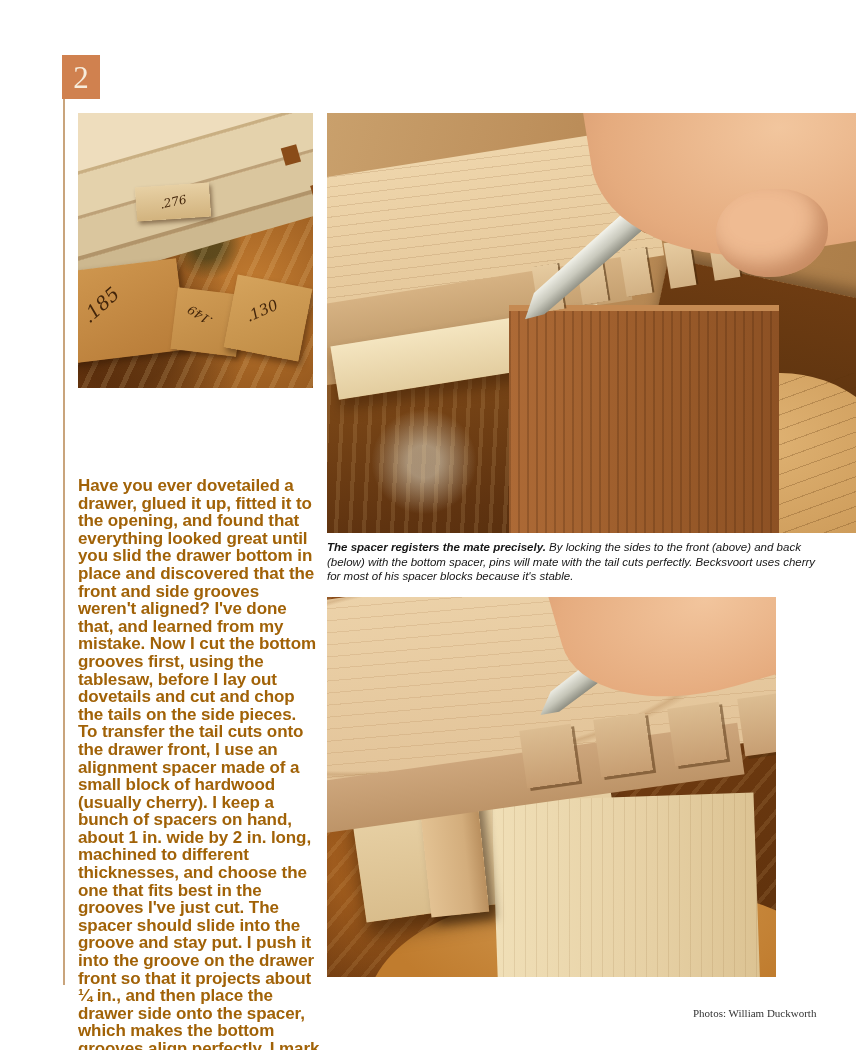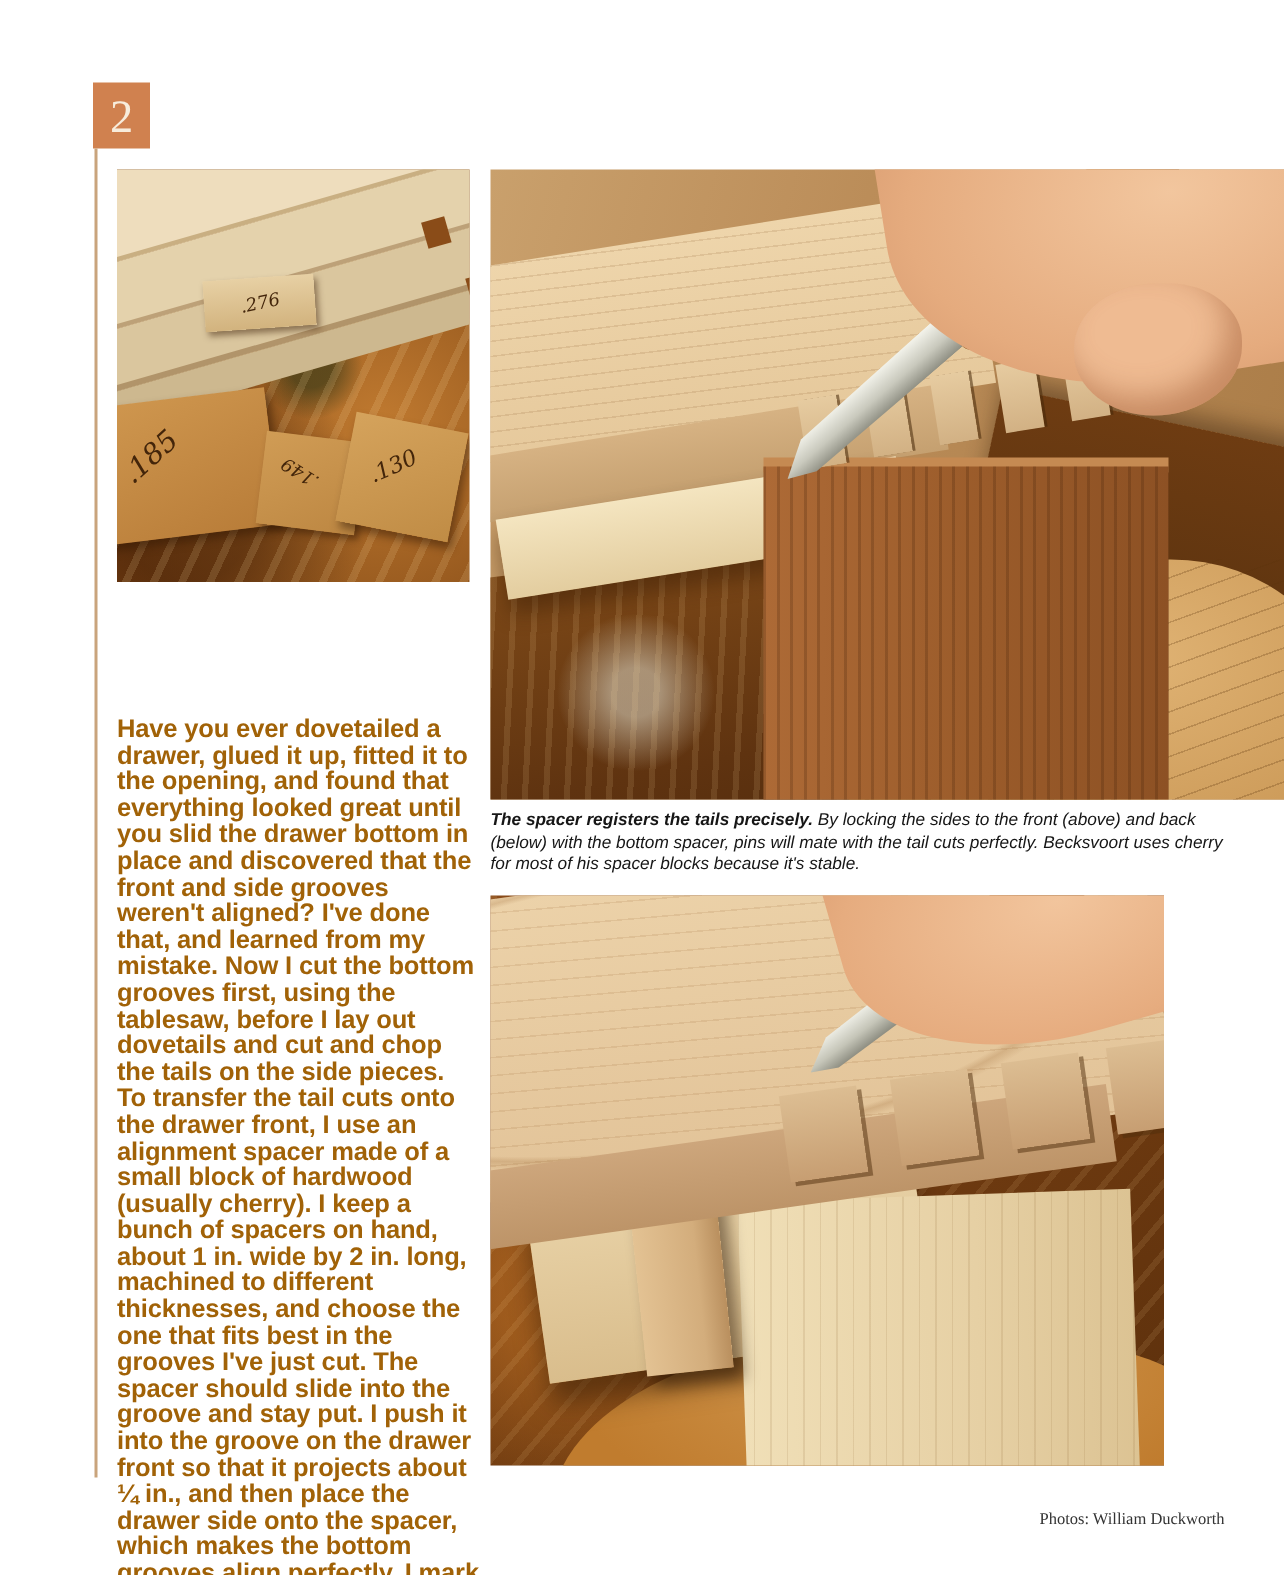--- a/index.html
+++ b/index.html
@@ -213,21 +213,21 @@
     <div class="tailblock" style="left:384px;top:120px;transform:rotate(-9deg);"></div>
     <div class="knife">
       <div class="blade"></div>
       <div class="handle"></div>
     </div>
     <div class="hand"></div>
     <div class="fingertip"></div>
   </div>
 
   <p class="caption cap2" style="margin:0;">
-    <span class="lead">The spacer registers the tails precisely.</span>
+    <span class="lead">The spacer registers the mate precisely.</span>
     <span>By locking the sides to the front (above) and back (below) with the bottom spacer, pins will mate with the tail cuts perfectly. Becksvoort uses cherry for most of his spacer blocks because it's stable.</span>
   </p>
 
   <div class="photo ph3">
     <div class="bench-tex"></div>
     <div class="bench-bottom"></div>
     <div class="under-shadow"></div>
     <div class="back-board">
       <div class="back-grain"></div>
     </div>

